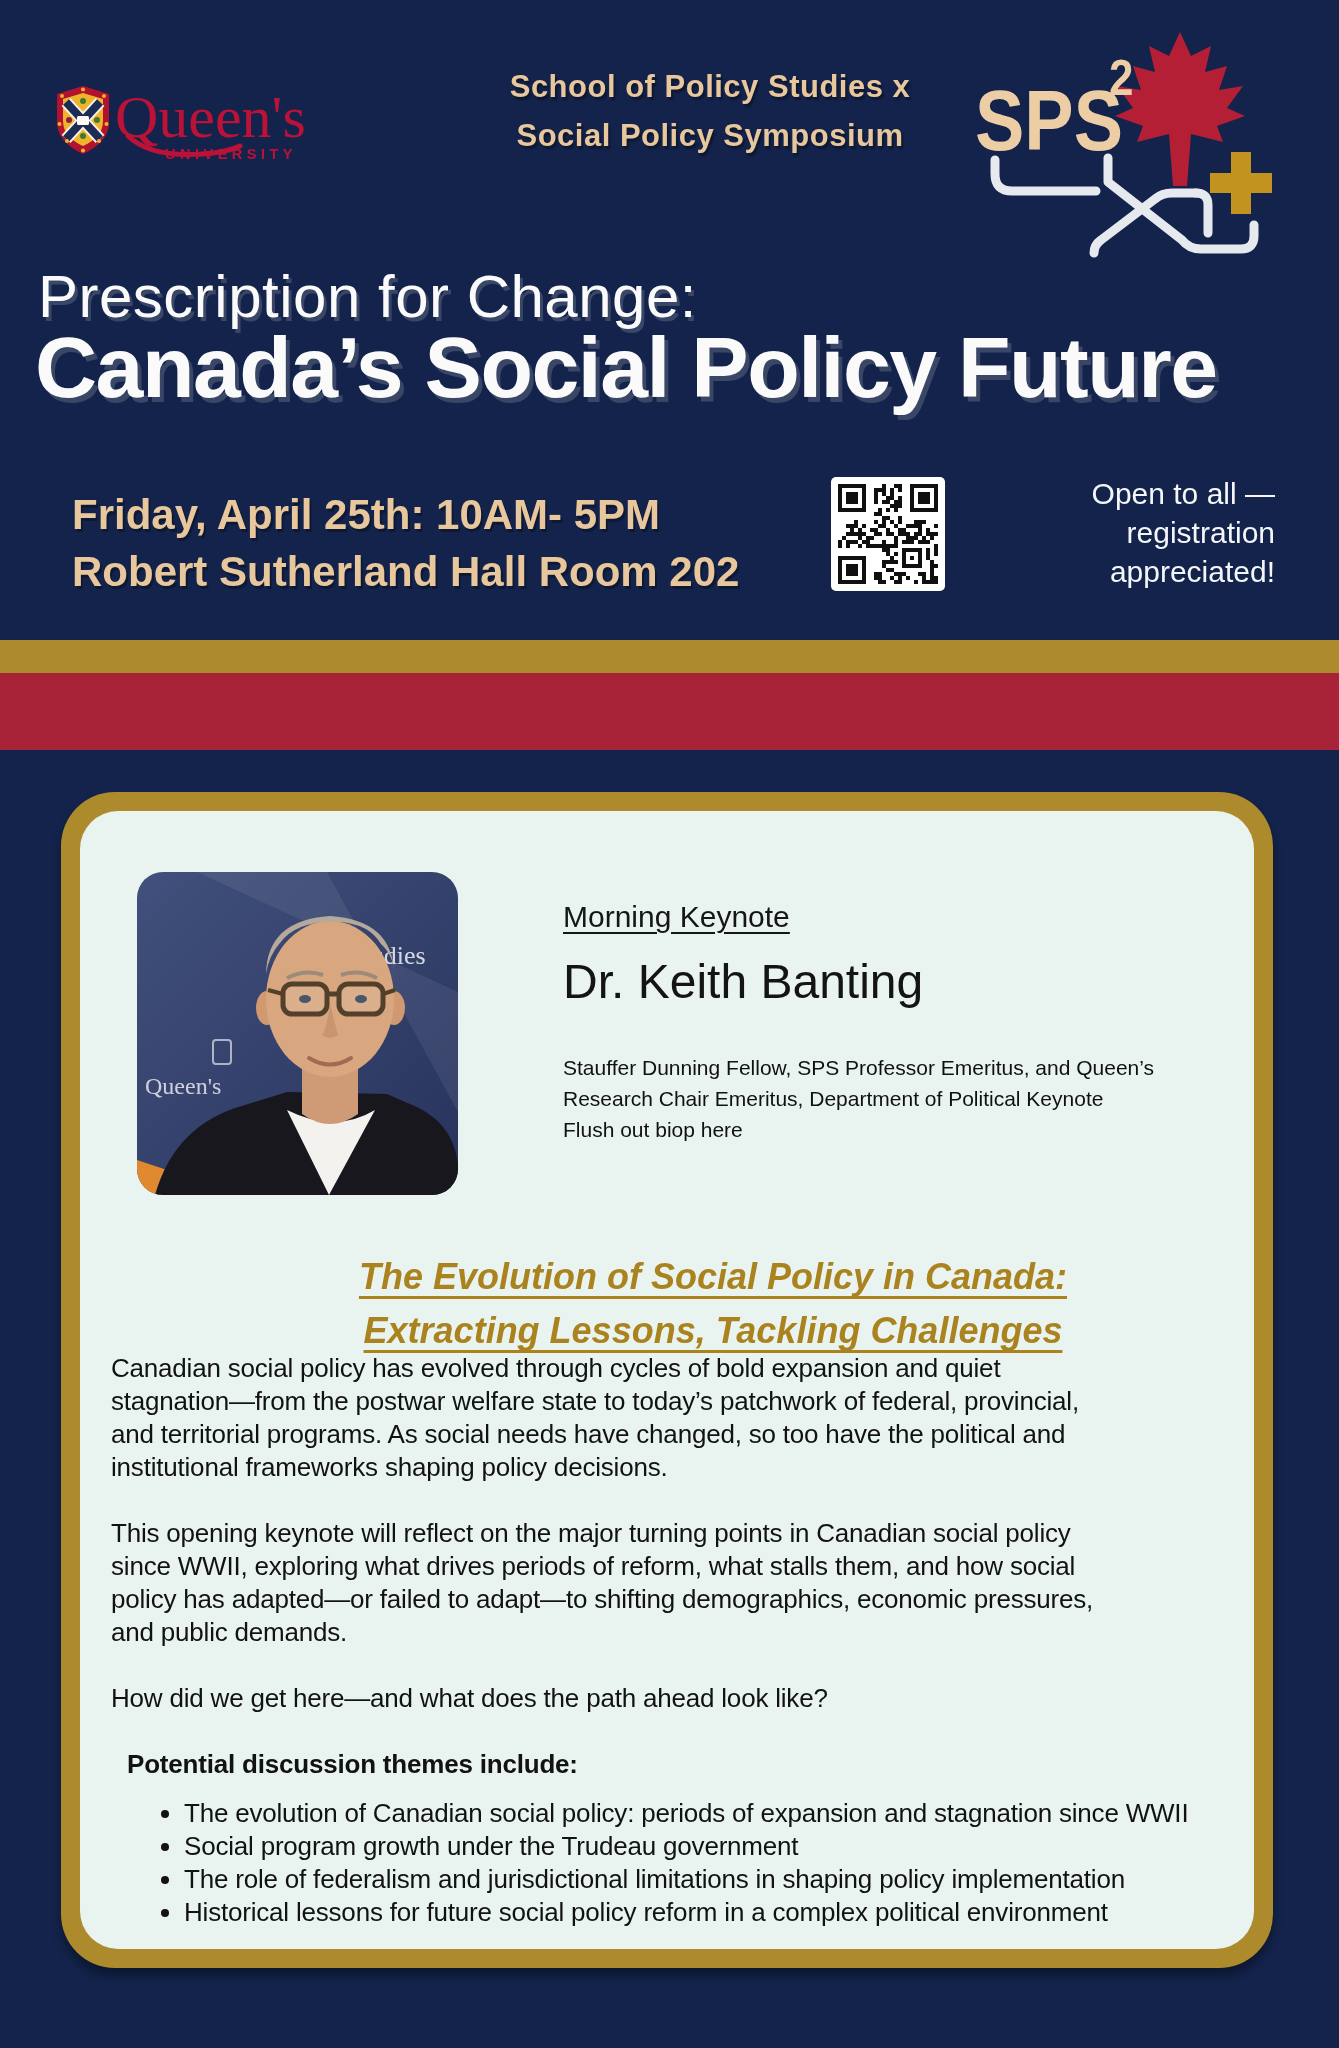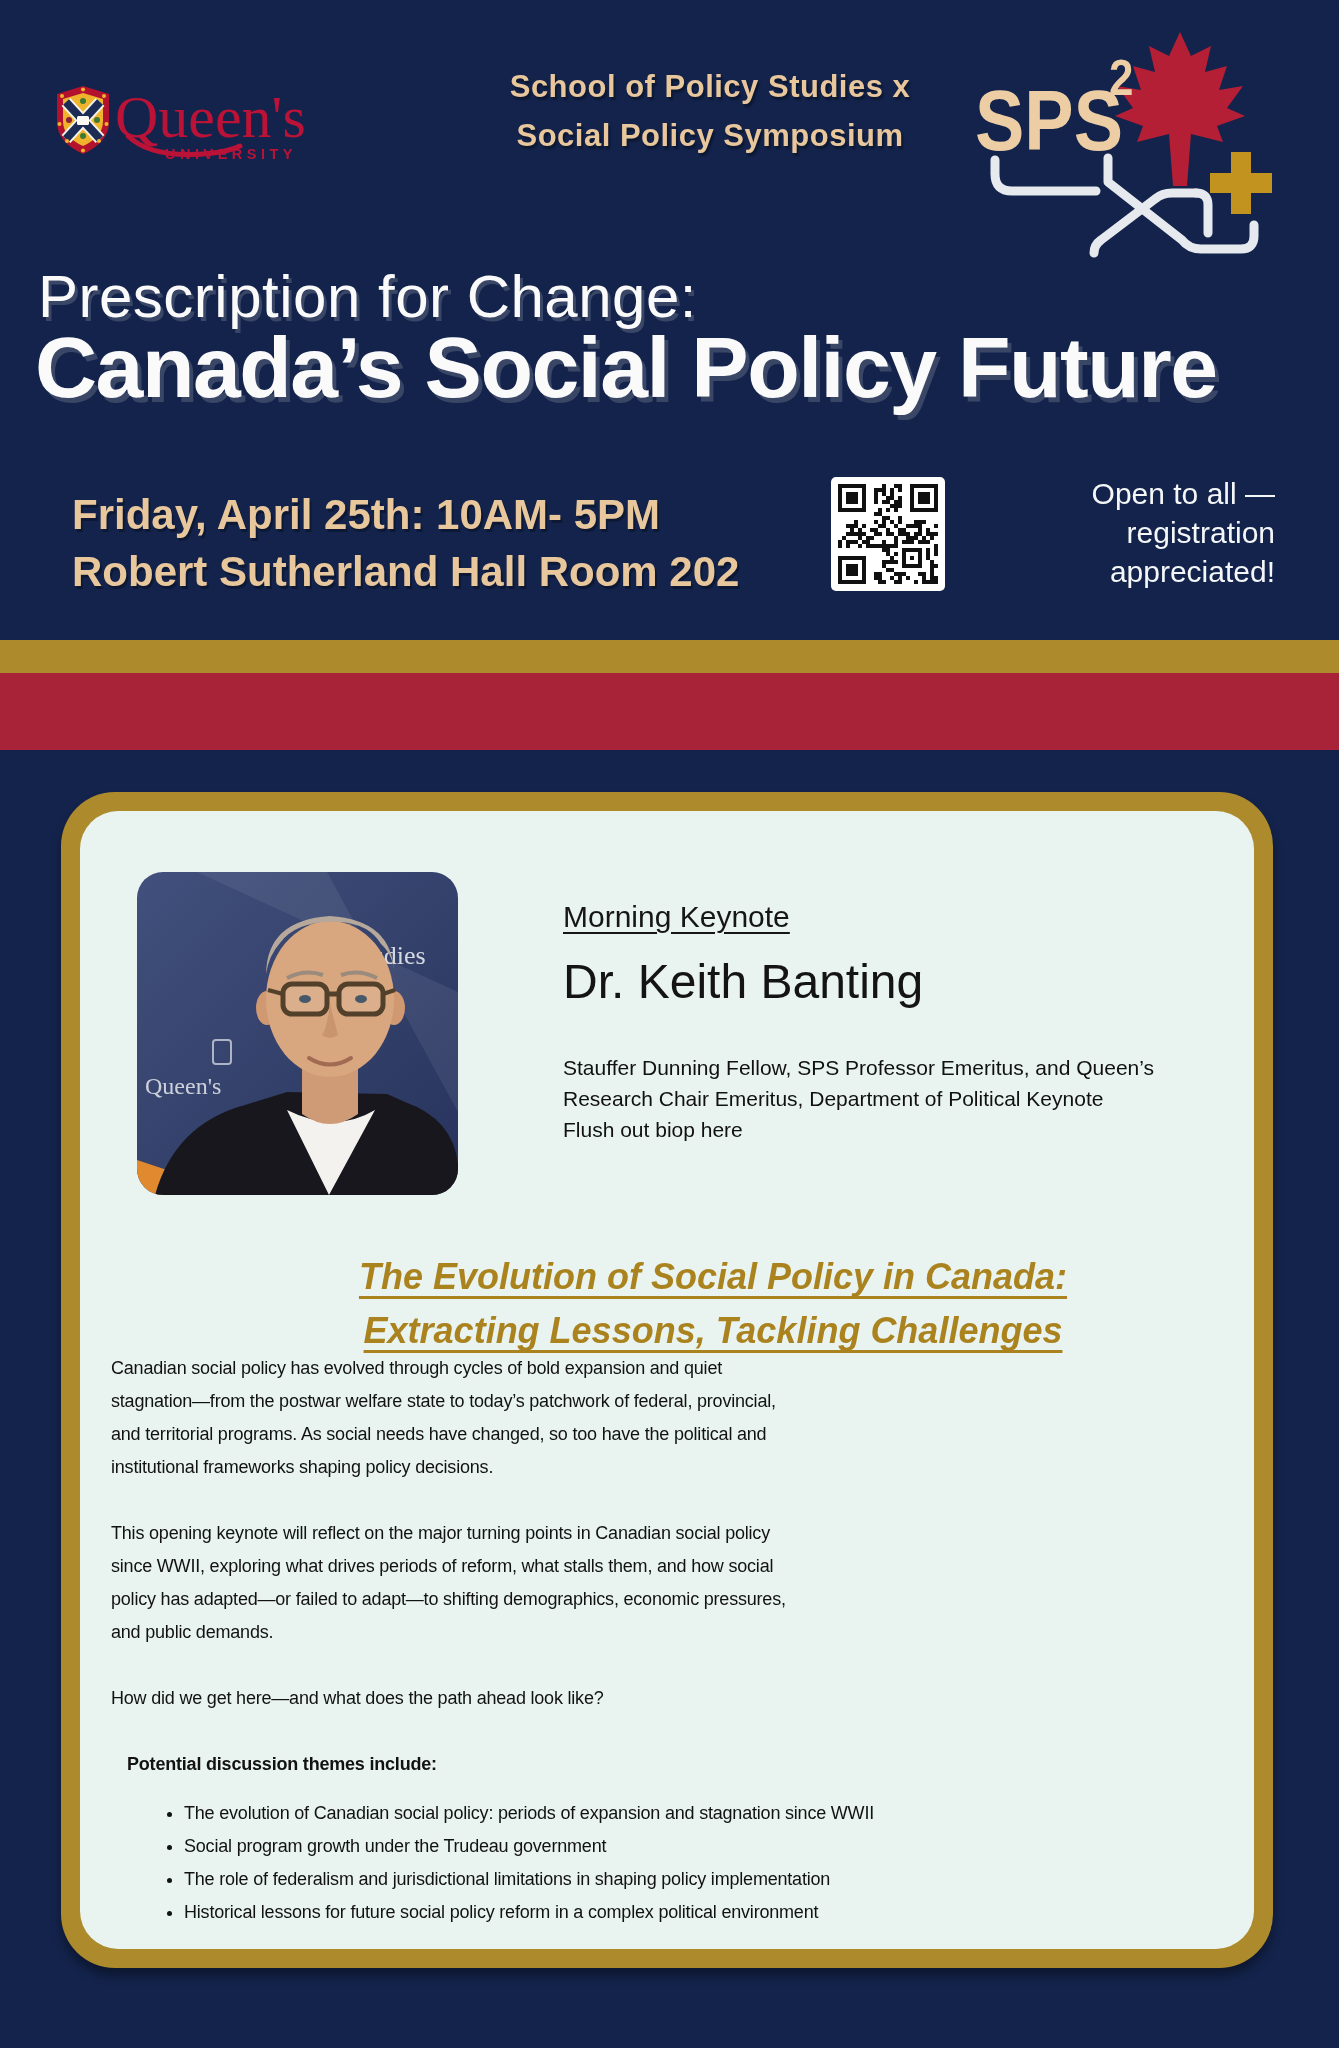--- a/index.html
+++ b/index.html
@@ -37,21 +37,21 @@
   .photo{left:137px;top:872px;width:321px;height:323px;border-radius:26px;overflow:hidden;}
   .session{left:563px;top:900px;color:#161616;font-size:30px;
            text-decoration:underline;text-decoration-thickness:2px;text-underline-offset:5px;}
   .name{left:563px;top:954px;color:#141414;font-size:48px;}
   .bio{left:563px;top:1052px;color:#111;font-size:21px;line-height:31px;white-space:pre-line;}
 
   .talk-title{left:80px;top:1250px;width:1266px;text-align:center;color:#aa831f;
               font-size:36px;font-weight:bold;font-style:italic;line-height:54px;}
   .talk-title div{text-decoration:underline;text-decoration-thickness:3px;text-underline-offset:7px;}
 
-  .content{left:111px;top:1352px;width:1145px;color:#121212;font-size:18px;line-height:33px;
+  .content{left:111px;top:1352px;width:1145px;color:#121212;font-size:26px;line-height:33px;
            letter-spacing:-.2px;}
   .content p{margin:0 0 33px 0;white-space:pre-line;}
   .themes-heading{font-weight:bold;margin:0 0 7px 16px;}
   .content ul{margin:16px;padding:0 0 0 57px;list-style:disc;}
   .content li{margin:0;line-height:33px;}
 </style>
 </head>
 <body>
 
 <div class="poster">

